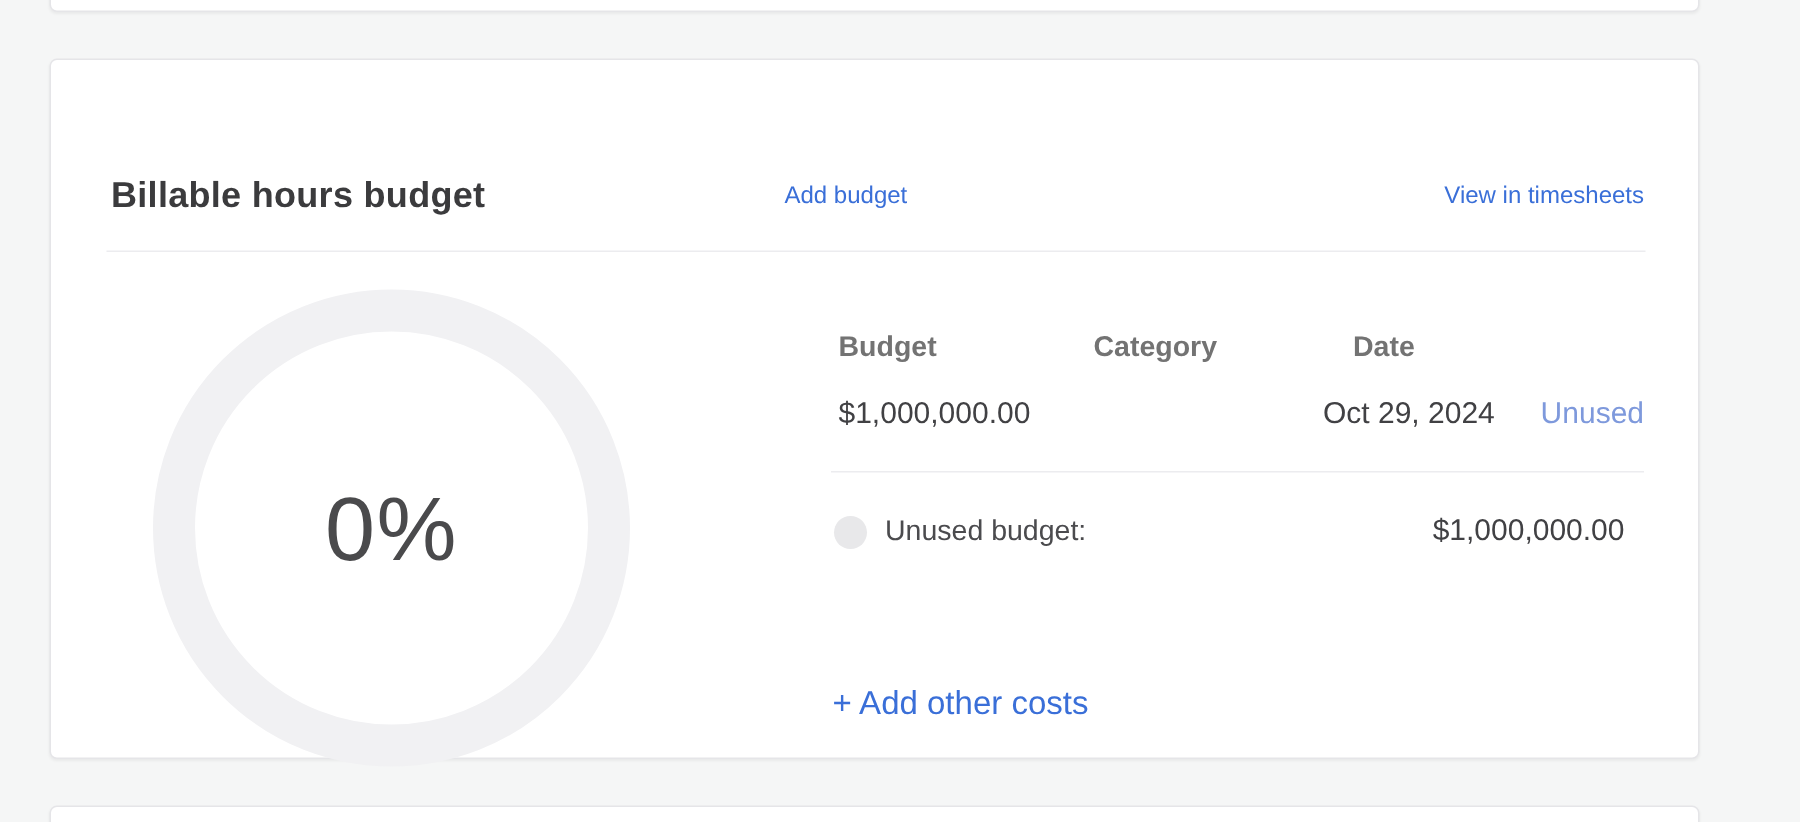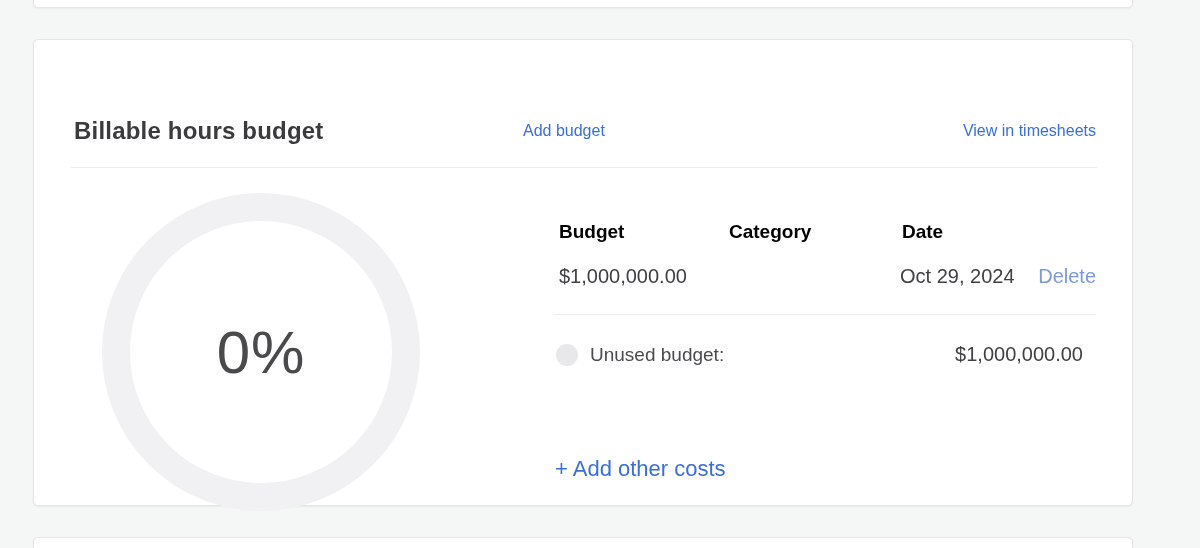--- a/index.html
+++ b/index.html
@@ -67,38 +67,38 @@
   .donut-label {
     font-size: 60px;
     color: #4a4a4c;
     letter-spacing: 1px;
   }
 
   .col-head {
     position: absolute;
     font-size: 19px;
     font-weight: 700;
-    color: #000000;
+    color: #737373;
     top: 181px;
     line-height: 22px;
   }
   .col-head--budget   { left: 525px; }
   .col-head--category { left: 695px; }
   .col-head--date     { left: 868px; }
 
   .cell {
     position: absolute;
     font-size: 20px;
     color: #414144;
     top: 224px;
     line-height: 24px;
   }
   .cell--budget { left: 525px; }
   .cell--category { left: 695px; }
-  .cell--date { left: 866px; }
+  .cell--date { left: 848px; }
   .cell--action {
     right: 36px;
     color: #7e99dc;
     text-decoration: none;
     cursor: pointer;
   }
 
   .row-divider {
     position: absolute;
     left: 520px; right: 36px; top: 274px;
@@ -156,21 +156,21 @@
     <span class="donut-label">0%</span>
   </div>
 
   <span class="col-head col-head--budget">Budget</span>
   <span class="col-head col-head--category">Category</span>
   <span class="col-head col-head--date">Date</span>
 
   <span class="cell cell--budget">$1,000,000.00</span>
   <span class="cell cell--category"></span>
   <span class="cell cell--date">Oct 29, 2024</span>
-  <a class="cell cell--action">Delete</a>
+  <a class="cell cell--action">Unused</a>
 
   <div class="row-divider"></div>
 
   <div class="legend-row legend-row--1">
     <span class="legend-dot" style="background-color: rgb(232, 232, 234);"></span>
     <span class="legend-label">Unused budget:</span>
     <span class="legend-value">$1,000,000.00</span>
   </div>
 
 

